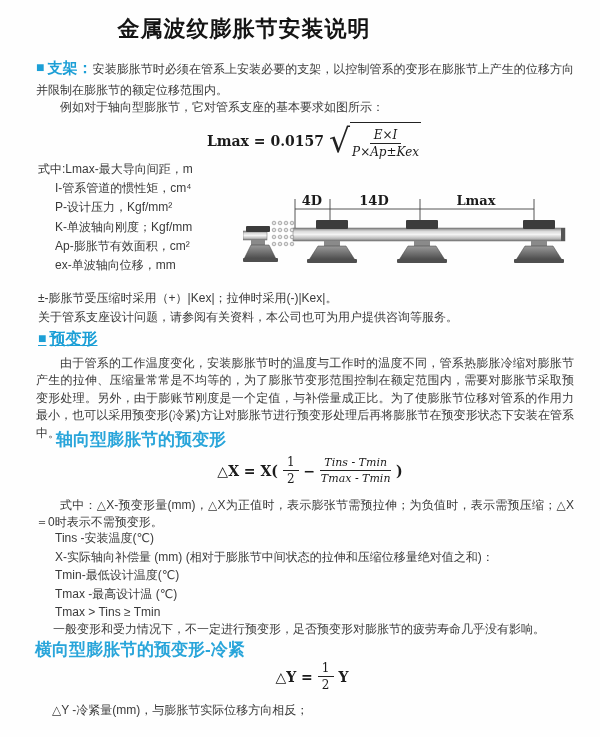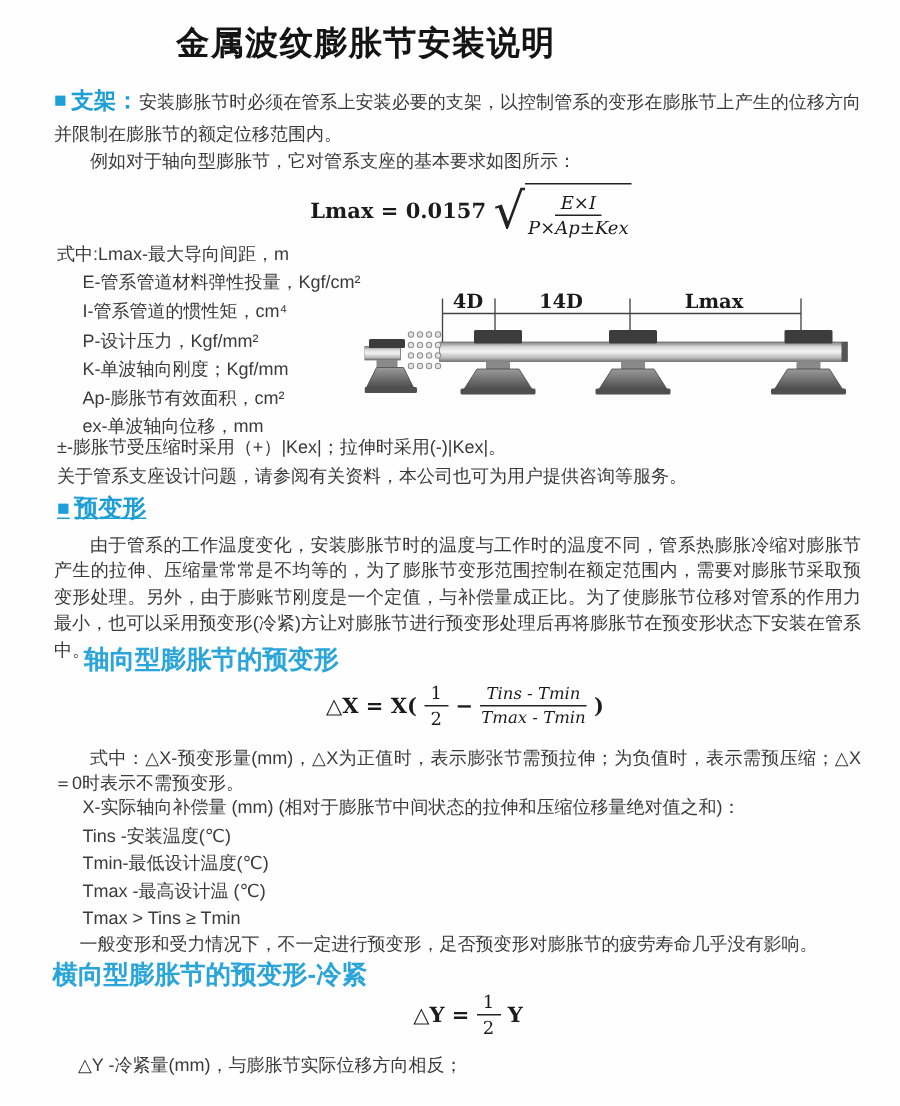--- a/index.html
+++ b/index.html
@@ -56,21 +56,20 @@
     <span class="sqrt-body">
       <span class="frac">
         <span class="num fitalic">E×I</span>
         <span class="den fitalic">P×Ap±Kex</span>
       </span>
     </span>
   </div>
 
   <div class="abs body-txt deflist" style="top:160px; left:38px; width:300px;">
     <div>式中:Lmax-最大导向间距，m</div>
-    <div class="ind">E-管系管道材料弹性投量，Kgf/cm²</div>
     <div class="ind">I-管系管道的惯性矩，cm⁴</div>
     <div class="ind">P-设计压力，Kgf/mm²</div>
     <div class="ind">K-单波轴向刚度；Kgf/mm</div>
     <div class="ind">Ap-膨胀节有效面积，cm²</div>
     <div class="ind">ex-单波轴向位移，mm</div>
   </div>
   <div class="abs body-txt deflist" style="top:289px; left:38px; width:536px;">
     <div>±-膨胀节受压缩时采用（+）|Kex|；拉伸时采用(-)|Kex|。</div>
     <div>关于管系支座设计问题，请参阅有关资料，本公司也可为用户提供咨询等服务。</div>
   </div>
@@ -173,22 +172,22 @@
     <span class="frac fsmall">
       <span class="num fitalic">Tins - Tmin</span>
       <span class="den fitalic">Tmax - Tmin</span>
     </span>
     <span class="f-lhs">)</span>
   </div>
 
   <div class="abs body-txt para indent2" style="top:497px; left:36px; width:538px;">式中：△X-预变形量(mm)，△X为正值时，表示膨张节需预拉伸；为负值时，表示需预压缩；△X＝0时表示不需预变形。</div>
 
   <div class="abs body-txt itemlist" style="top:529px; left:55px; width:520px;">
+    <div>Tins -安装温度(℃)</div>
     <div>X-实际轴向补偿量 (mm) (相对于膨胀节中间状态的拉伸和压缩位移量绝对值之和)：</div>
-    <div>Tins -安装温度(℃)</div>
     <div>Tmin-最低设计温度(℃)</div>
     <div>Tmax -最高设计温 (℃)</div>
     <div>Tmax &gt; Tins ≥ Tmin</div>
   </div>
 
   <div class="abs body-txt" style="top:621px; left:53px; width:525px;">一般变形和受力情况下，不一定进行预变形，足否预变形对膨胀节的疲劳寿命几乎没有影响。</div>
 
   <div class="abs sub-head" style="top:638px; left:35px;">横向型膨胀节的预变形-冷紧</div>
 
   <div class="abs formula" style="top:661px; transform:translateX(12px);">

